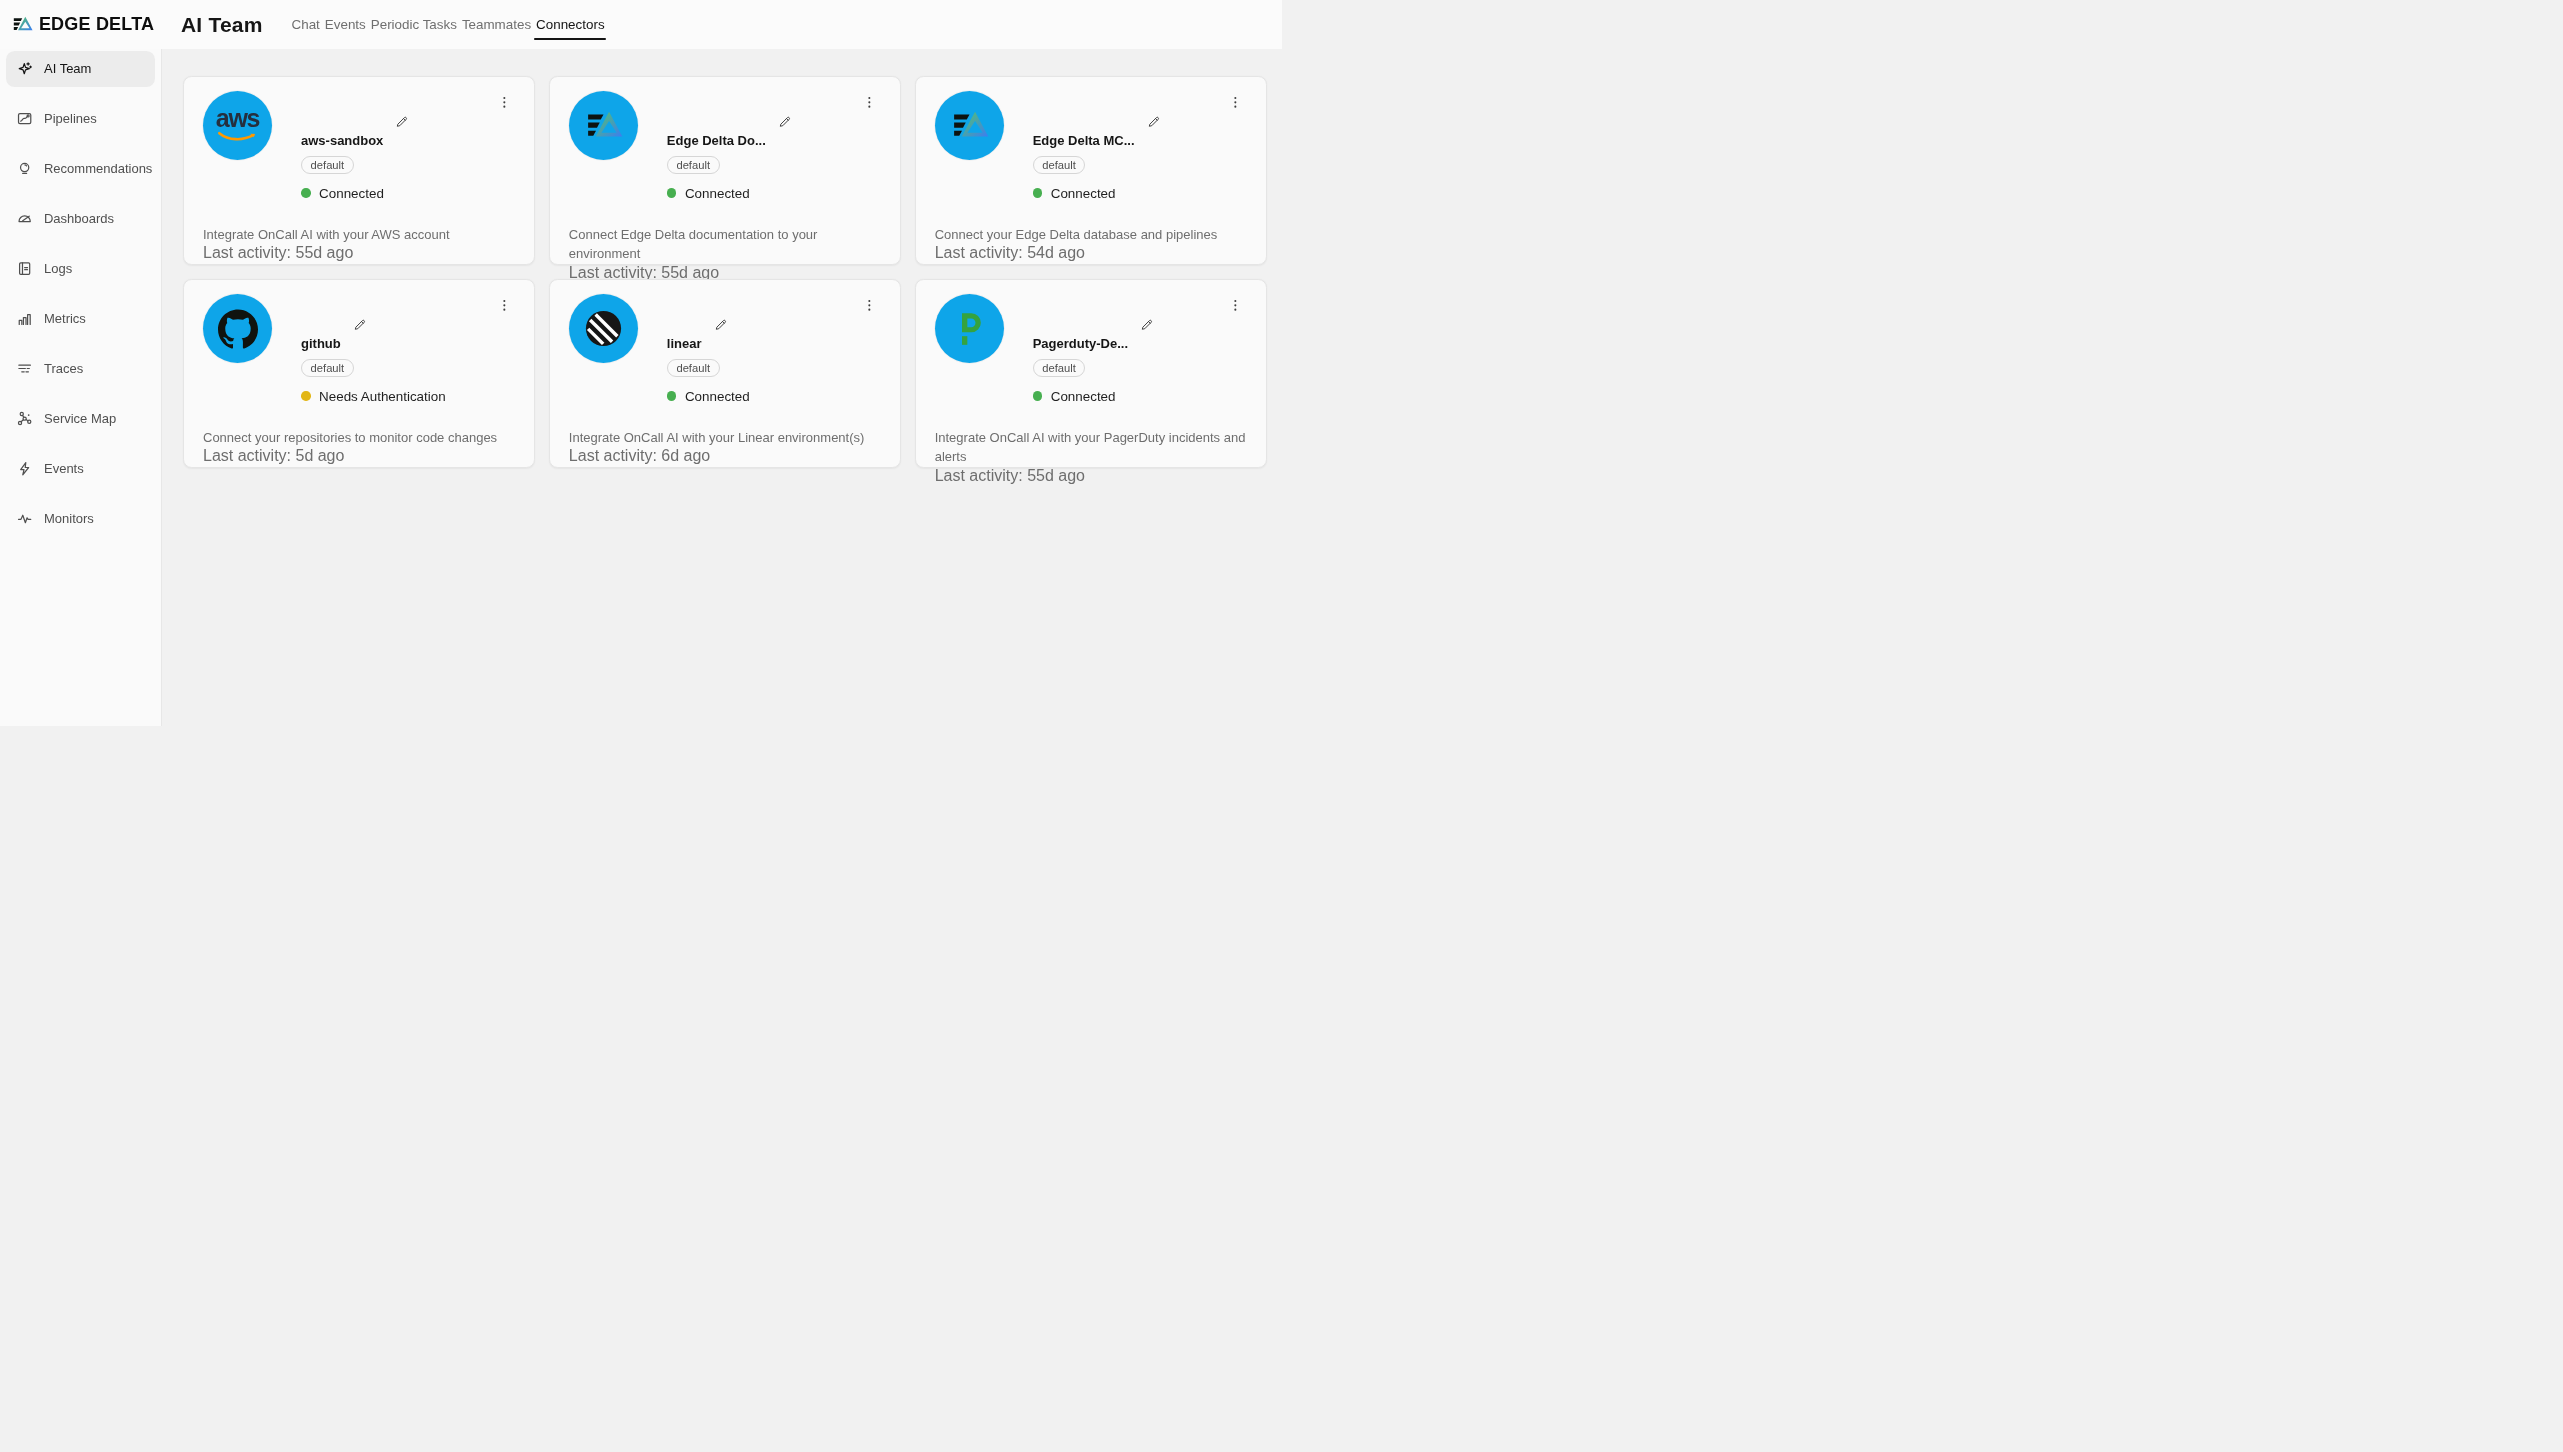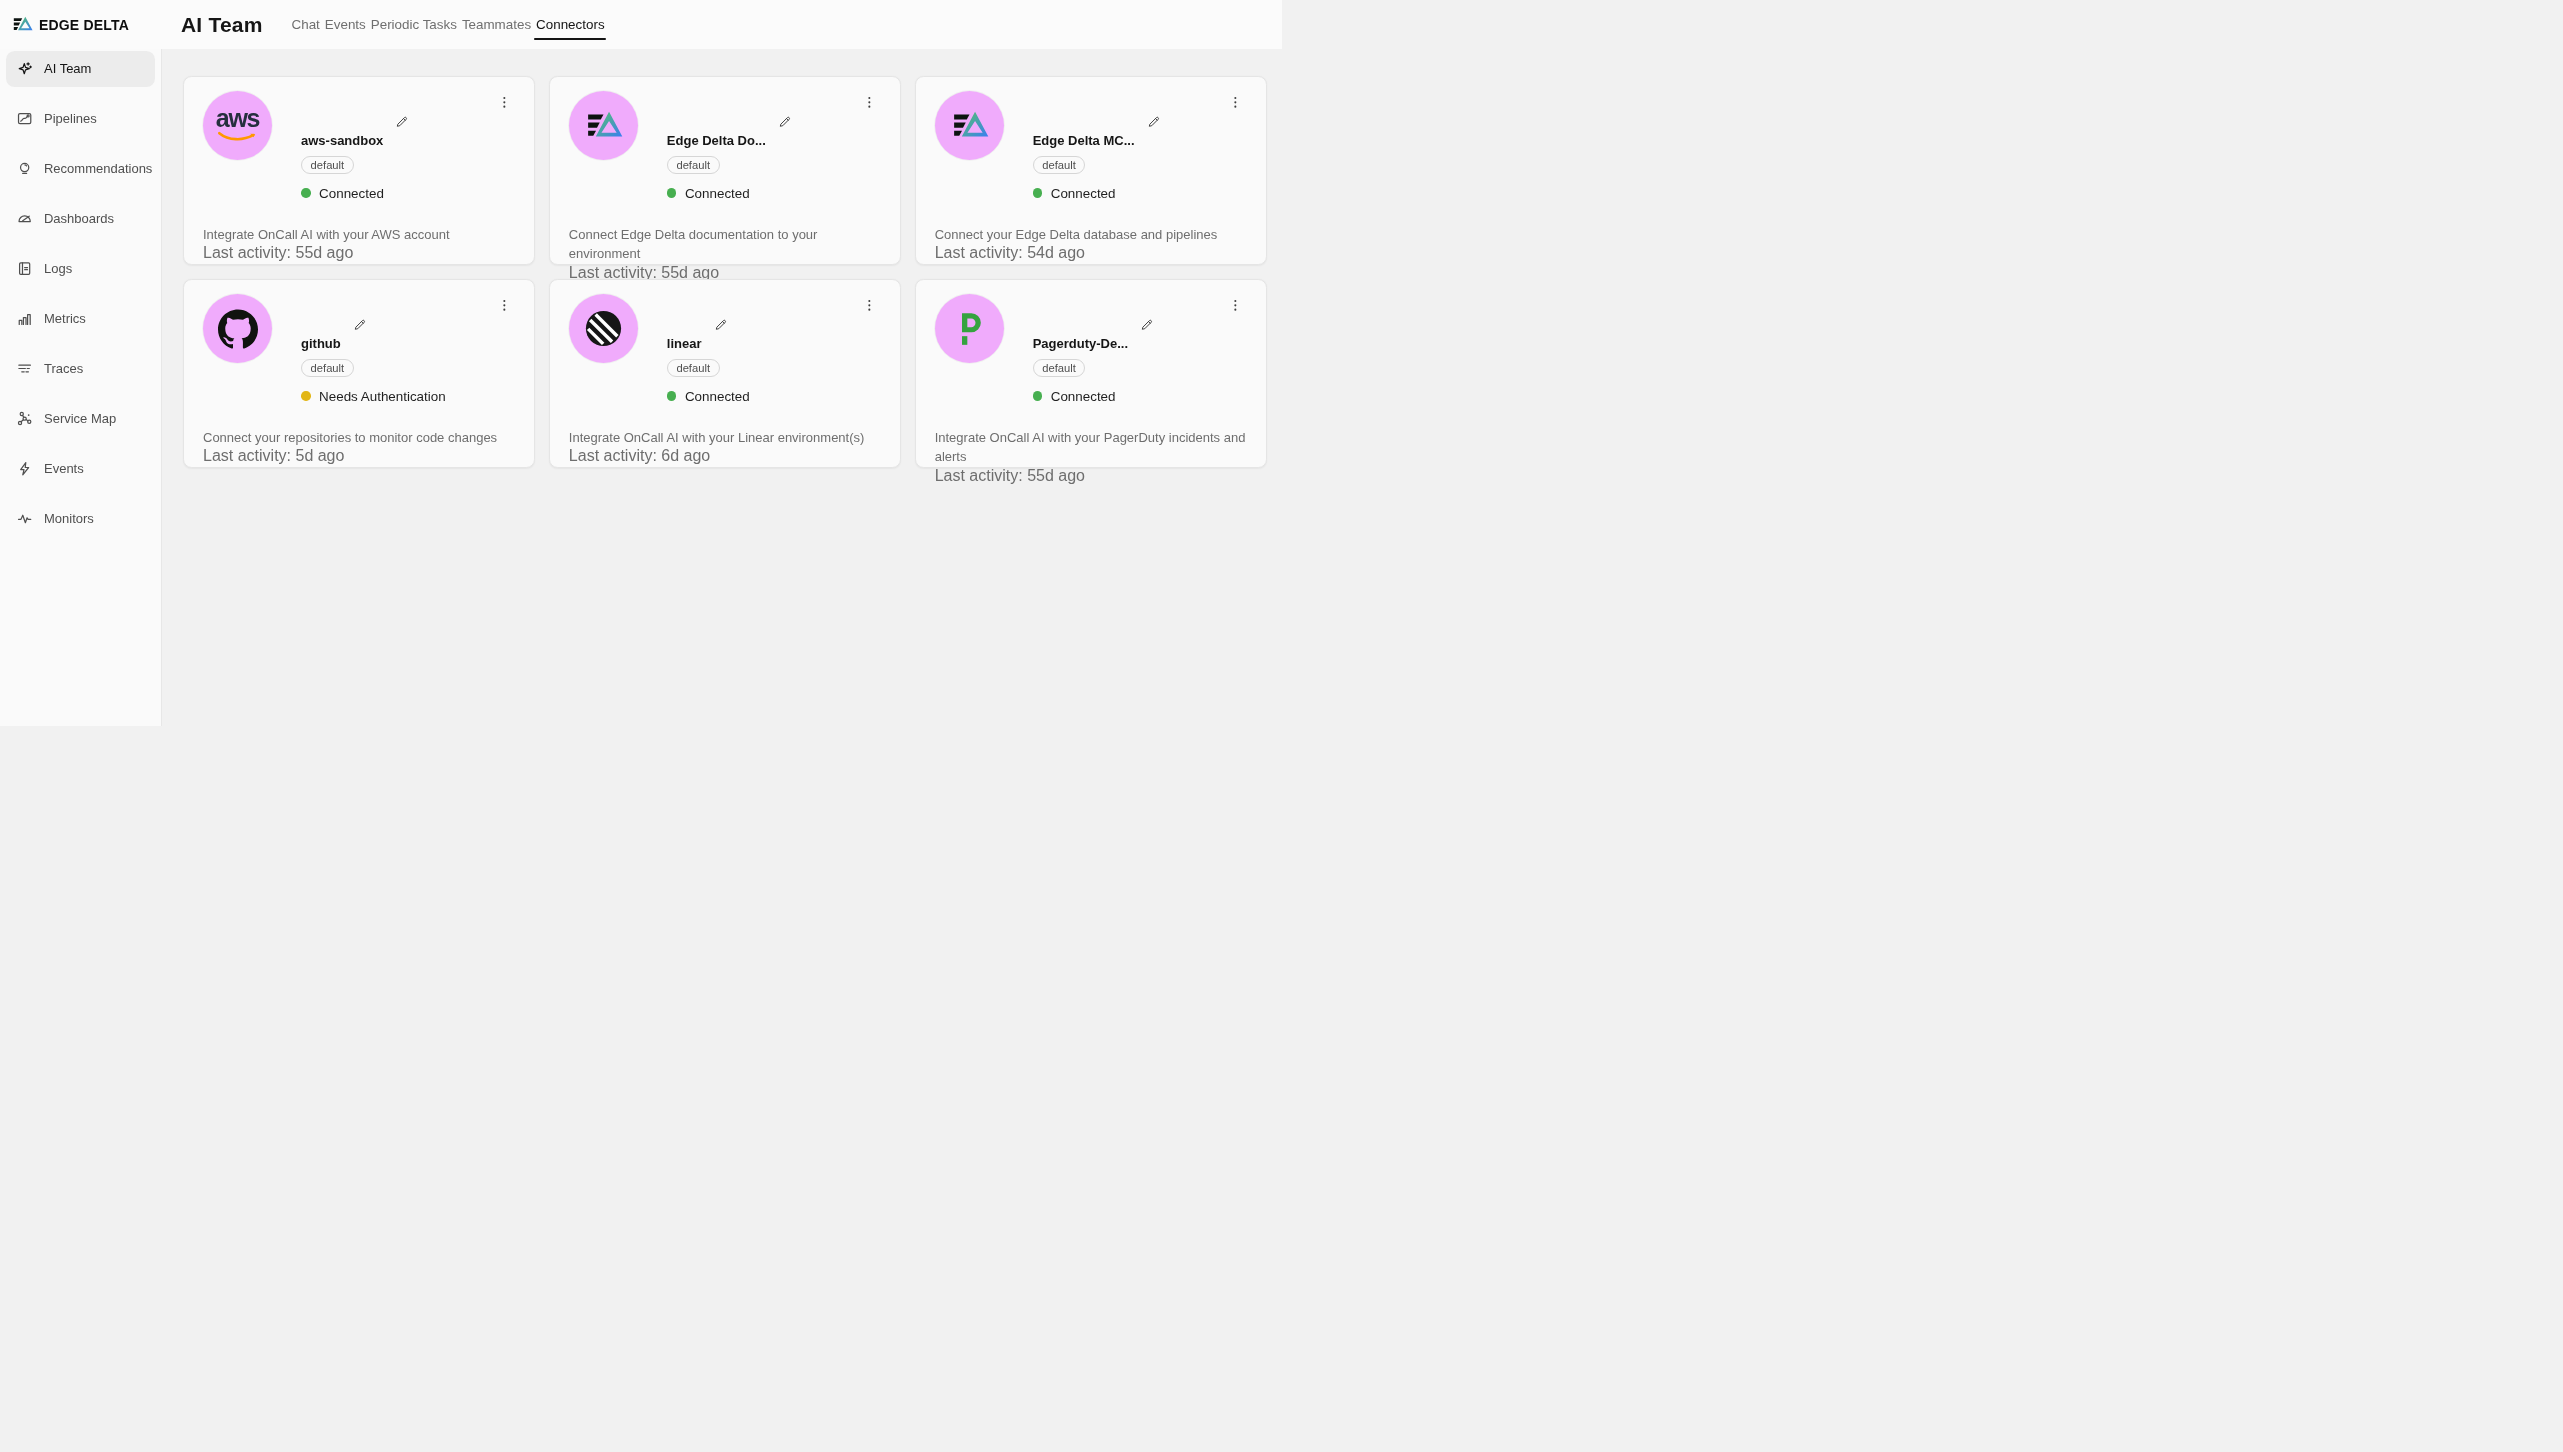--- a/index.html
+++ b/index.html
@@ -1,21 +1,21 @@
 <!DOCTYPE html>
 <html style="font-size:14px"><head>
 <meta charset="utf-8">
 <style>
   html,body{margin:0;padding:0;background:#f1f1f1;font-family:"Liberation Sans","DejaVu Sans",sans-serif;color:#1c1c1c;}
   .app{width:1282px;min-height:726px;background:#f1f1f1;}
   
   .topbar{height:49px;display:flex;align-items:center;background:#fbfbfb;}
   .logo{width:162px;box-sizing:border-box;padding-left:11.2px;display:flex;align-items:center;gap:5.2px;cursor:pointer;}
   .logo-mark svg{width:22.5px;height:22.5px;display:block;}
-  .logo-text{font-weight:800;font-size:14px;letter-spacing:0.2px;color:#0e0e0e;white-space:nowrap;}
+  .logo-text{font-weight:800;font-size:18px;letter-spacing:0.2px;color:#0e0e0e;white-space:nowrap;}
   .page-title{font-size:21px;font-weight:700;margin:0 0 0 19px;letter-spacing:0.2px;color:#161616;}
   .tabs{display:flex;gap:5px;margin-left:29px;height:100%;align-items:stretch;}
   .tab{position:relative;background:none;border:none;padding:0;font-family:inherit;font-size:13.4px;color:#6f6f6f;display:flex;align-items:center;cursor:pointer;}
   .tab.active{color:#141414;font-weight:500;}
   .tab.active::after{content:"";position:absolute;left:-1.7px;right:-1.7px;bottom:9.5px;height:1.7px;background:#141414;border-radius:0.9px;}
   
   .body-row{display:flex;min-height:677px;align-items:stretch;}
   .sidebar{width:162px;box-sizing:border-box;background:#fafafa;border-right:0.9px solid #e7e7e7;padding:1.7px 6px 17.3px 6px;flex:none;}
   .sidebar ul{list-style:none;margin:0;padding:0;}
   .side-item{display:flex;align-items:center;gap:11.2px;height:36px;margin-bottom:14px;border-radius:8.6px;padding:0 9.5px;color:#4f4f4f;font-size:13px;cursor:pointer;}
@@ -27,21 +27,21 @@
   .search-box .s-glass{position:absolute;left:9.5px;top:7.8px;width:14.7px;height:14.7px;color:#2f2f2f;}
   .search-box input{border:none;background:transparent;outline:none;padding:0 10.4px 0 33px;width:100%;font-size:13.4px;color:#333;font-family:inherit;}
   .search-box input::placeholder{color:#ababab;}
   
   .cards{display:grid;grid-template-columns:repeat(3,1fr);gap:14px;grid-auto-rows:189px;}
   .card{background:#fafafa;border:0.9px solid #e5e5e5;border-radius:8.6px;box-shadow:0 0.9px 1.7px rgba(0,0,0,0.05);position:relative;box-sizing:border-box;cursor:pointer;}
   .add-card{display:flex;align-items:center;justify-content:center;gap:7.8px;color:#565656;font-size:13.4px;}
   .add-card svg{width:14px;height:14px;color:#565656;}
   .connector{padding:14px 19px 12px;display:flex;flex-direction:column;height:100%;}
   .c-top{display:flex;gap:29px;}
-  .avatar{width:69px;height:69px;background:#f0abfc;border-radius:50%;display:flex;align-items:center;justify-content:center;box-shadow:0 0 0 0.9px rgba(0,0,0,0.04);flex:none;overflow:hidden;}
+  .avatar{width:69px;height:69px;background:#0ea5e9;border-radius:50%;display:flex;align-items:center;justify-content:center;box-shadow:0 0 0 0.9px rgba(0,0,0,0.04);flex:none;overflow:hidden;}
   .avatar svg{display:block;}
   .av-gh{width:40px;height:40px;}
   .av-ed{width:41px;height:41px;}
   .av-li{width:41px;height:41px;}
   .av-pd{width:40px;height:40px;}
   .aws-wrap{display:flex;flex-direction:column;align-items:center;margin-top:-2.6px;}
   .aws-text{font-size:25px;font-weight:700;letter-spacing:-1.3px;color:#252f3e;line-height:1;}
   .aws-smile{width:40px;height:11.2px;}
   .c-info{min-width:0;}
   .c-name-row{display:flex;align-items:center;gap:12px;margin-top:4.3px;}

